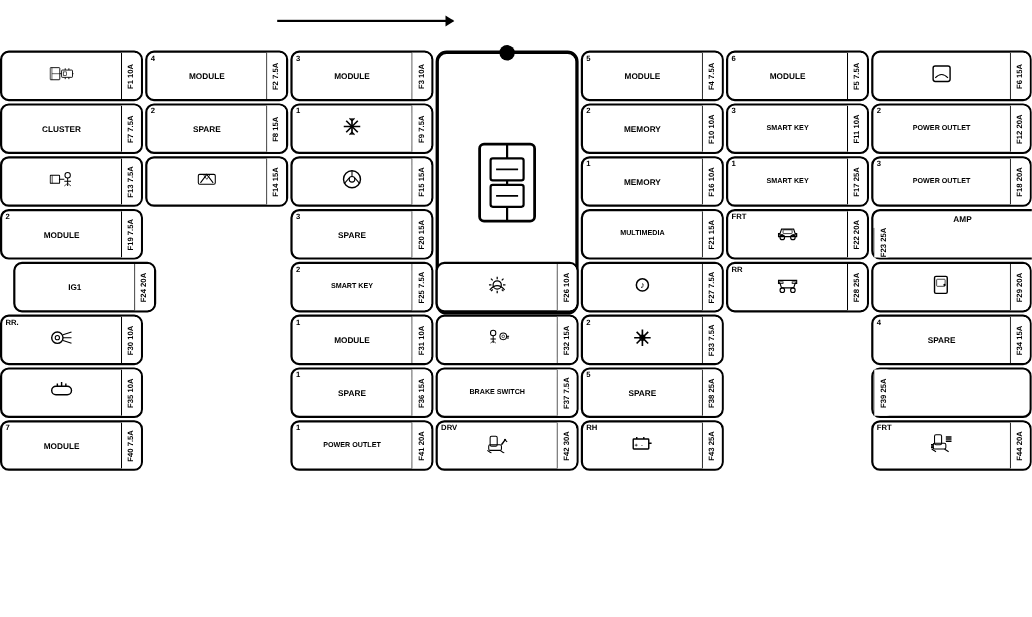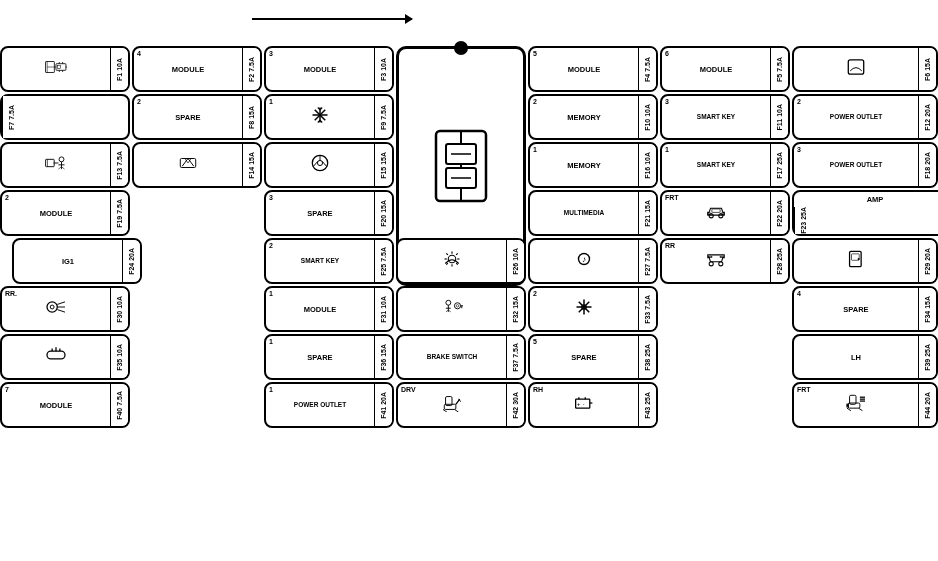--- a/index.html
+++ b/index.html
@@ -239,20 +239,23 @@
           <div class="svg-icon"><svg width="30" height="28" viewBox="0 0 30 28">
     <rect x="3" y="3" width="24" height="22" rx="3" fill="none" stroke="#000" stroke-width="2"></rect>
     <path d="M6 20 Q15 10 24 20" fill="none" stroke="#000" stroke-width="1.5"></path>
   </svg></div>
         </div>
         <div class="fuse-right">
           <div class="fuse-right-text">F6 15A</div>
         </div>
       </div>
       <div class="fuse-cell" style="left: 0px; top: 94px; width: 130px; height: 46px;">
+        <div class="fuse-main">
+          <div class="fuse-label">CLUSTER</div>
+        </div>
         <div class="fuse-right">
           <div class="fuse-right-text">F7 7.5A</div>
         </div>
       </div>
       <div class="fuse-cell" style="left: 132px; top: 94px; width: 130px; height: 46px;">
         <div class="fuse-main">
           <div class="fuse-sup">2</div>
           <div class="fuse-label">SPARE</div>
         </div>
         <div class="fuse-right">
@@ -598,23 +601,20 @@
       <div class="fuse-cell" style="left: 528px; top: 334px; width: 130px; height: 46px;">
         <div class="fuse-main">
           <div class="fuse-sup">5</div>
           <div class="fuse-label">SPARE</div>
         </div>
         <div class="fuse-right">
           <div class="fuse-right-text">F38 25A</div>
         </div>
       </div>
       <div class="fuse-cell" style="left: 792px; top: 334px; width: 146px; height: 46px;">
-        <div class="fuse-main">
-          <div class="fuse-label">LH</div>
-        </div>
         <div class="fuse-right">
           <div class="fuse-right-text">F39 25A</div>
         </div>
       </div>
       <div class="fuse-cell" style="left: 0px; top: 382px; width: 130px; height: 46px;">
         <div class="fuse-main">
           <div class="fuse-sup">7</div>
           <div class="fuse-label">MODULE</div>
         </div>
         <div class="fuse-right">

